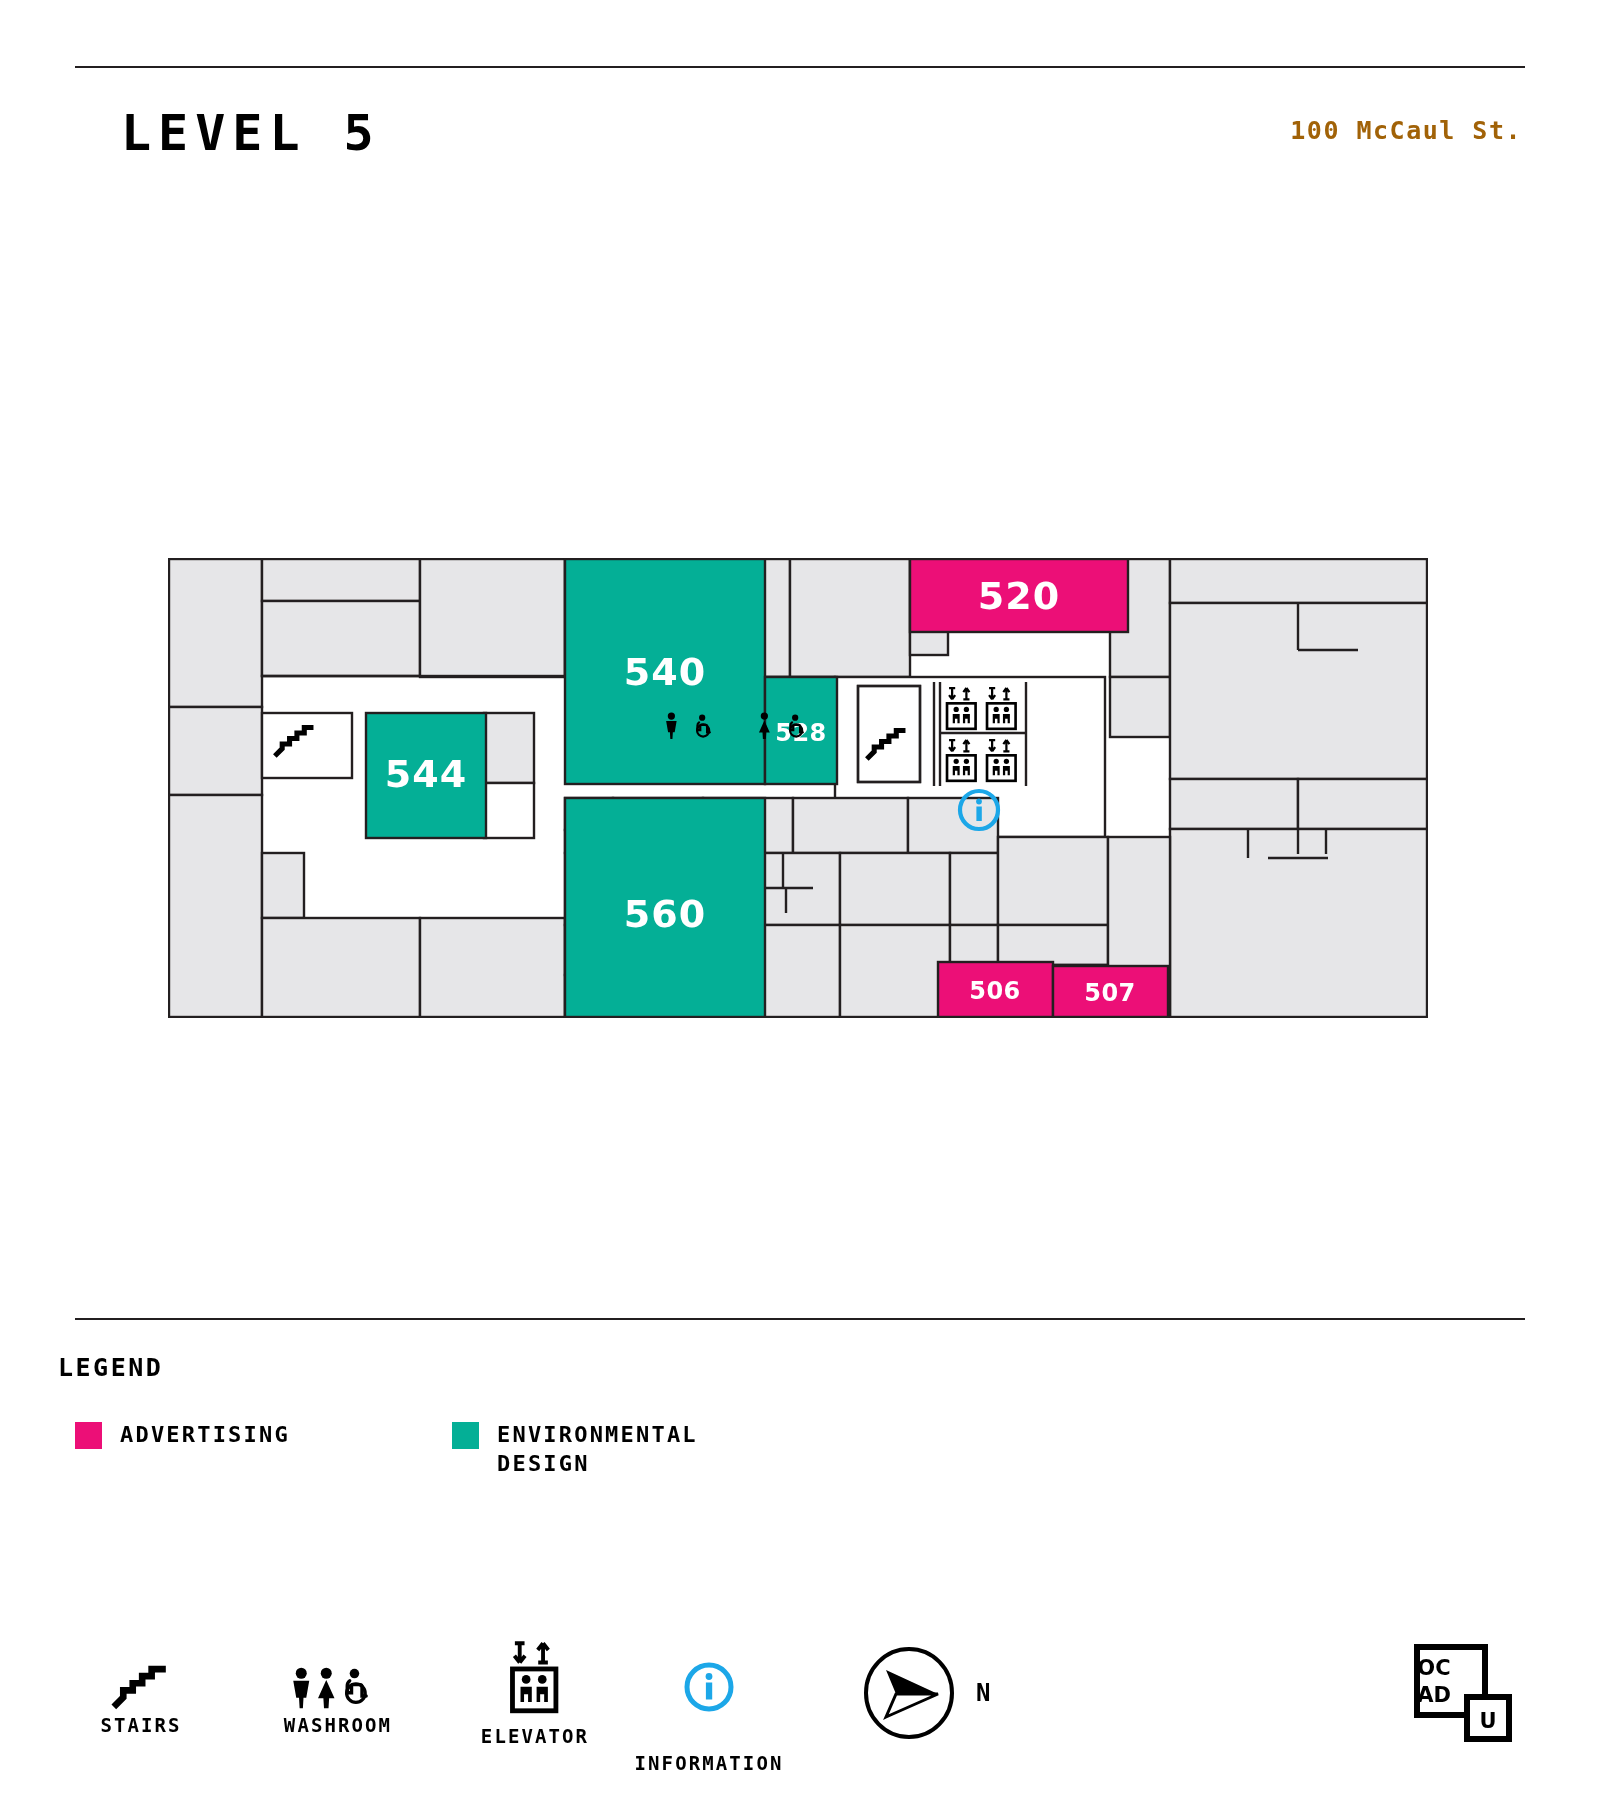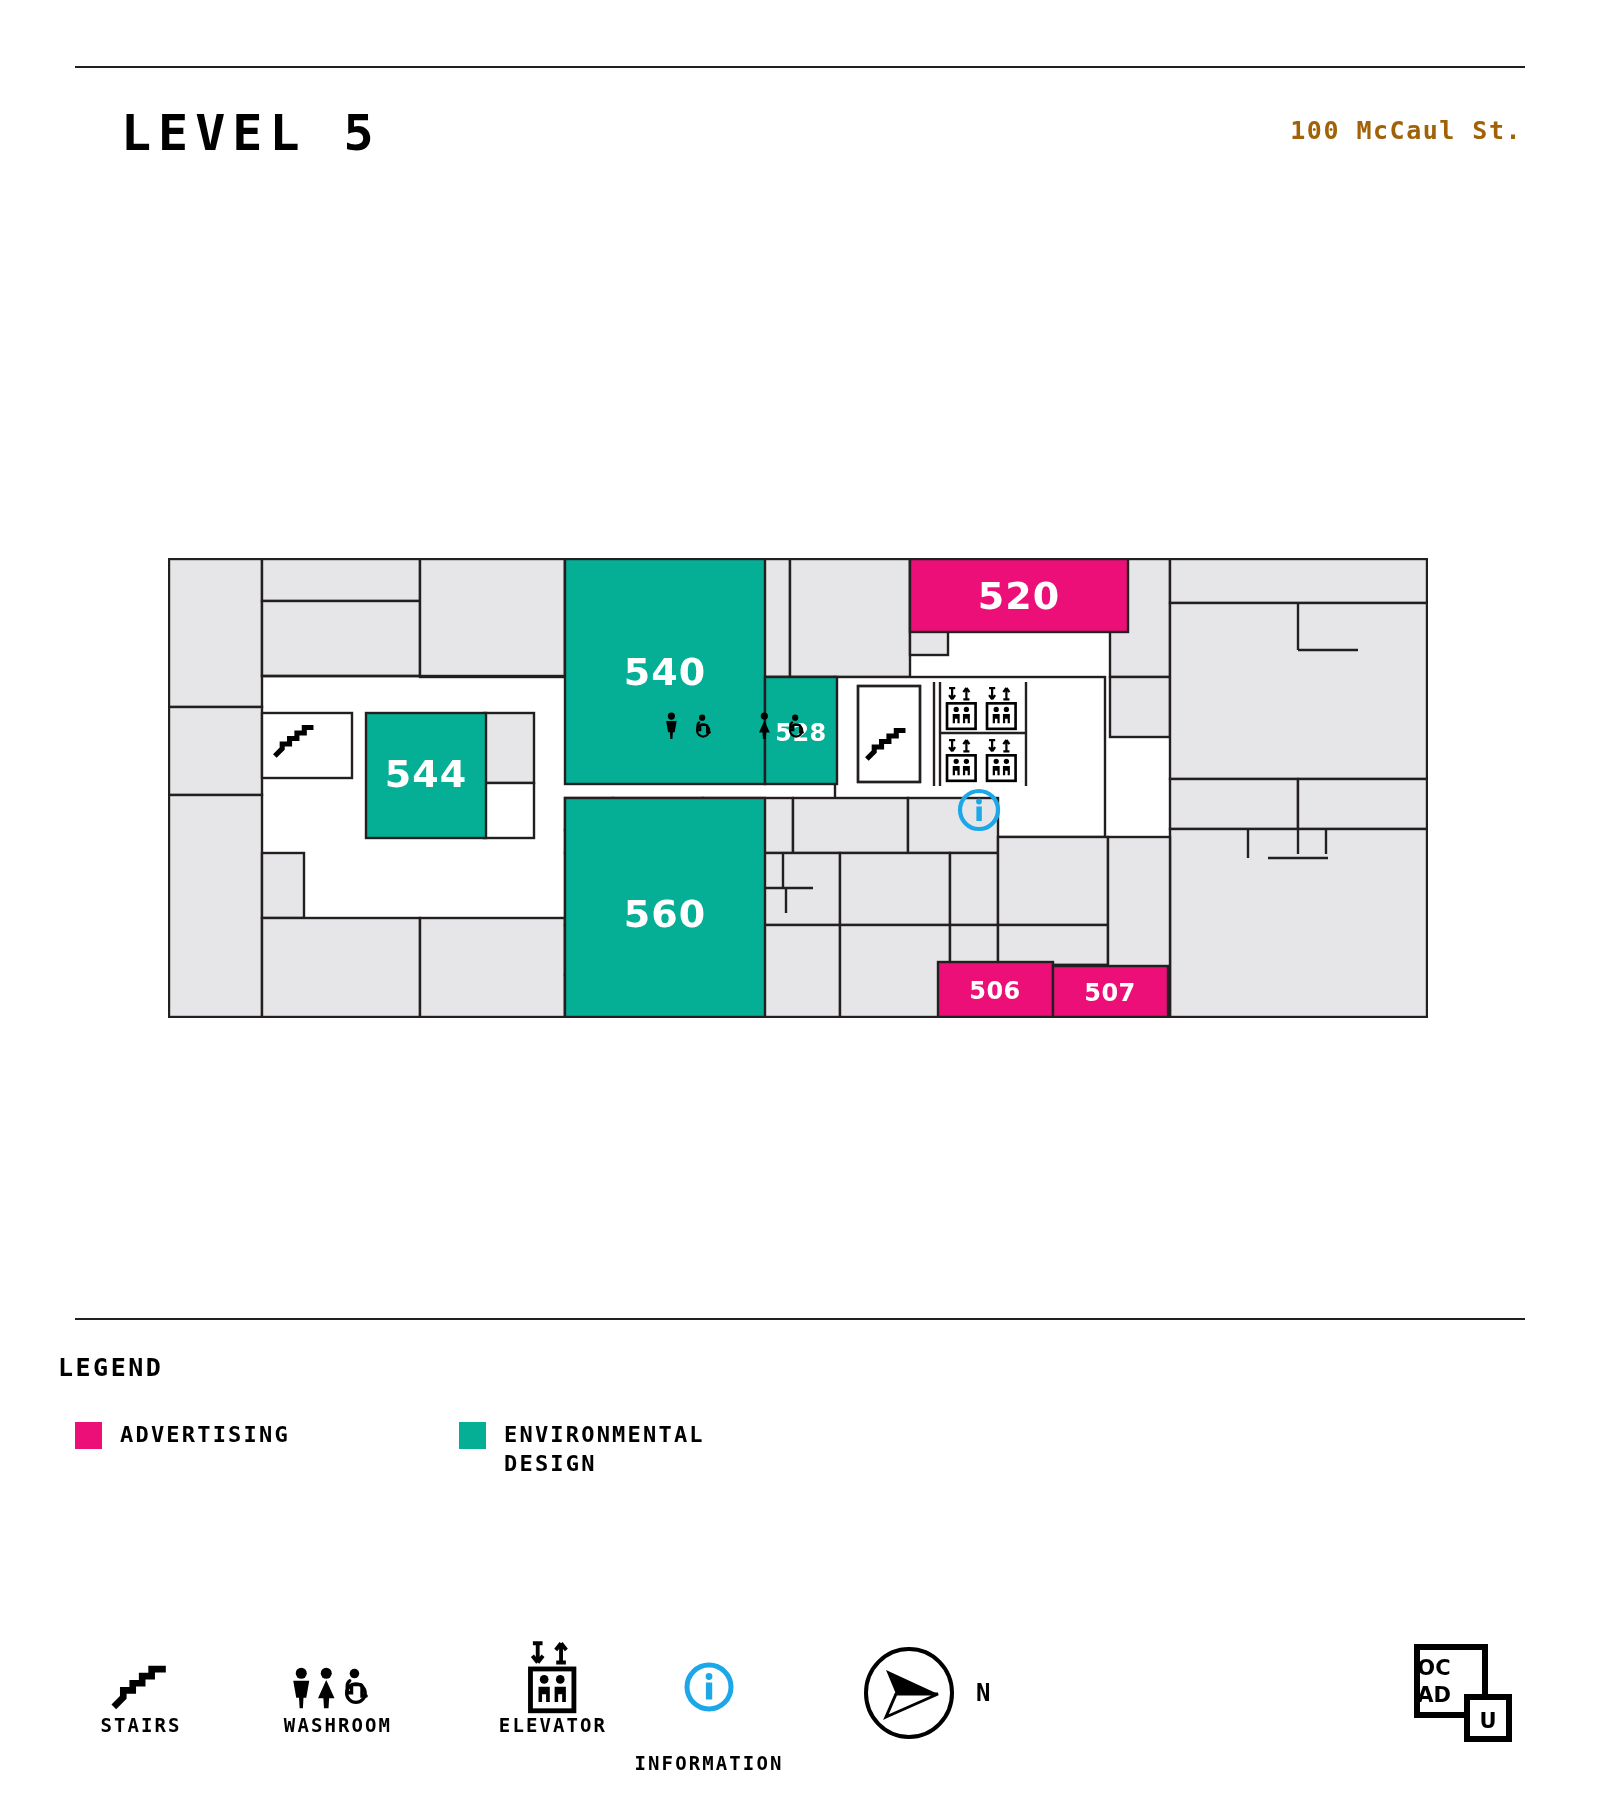--- a/index.html
+++ b/index.html
@@ -45,21 +45,21 @@
   .rule-legend {
     position: absolute; left: 75px; top: 1318px; width: 1450px; height: 2px;
     background: #231f20;
   }
   .legend-title {
     position: absolute; left: 58px; top: 1353px;
     font-size: 25px; font-weight: bold; letter-spacing: 2.5px; color: #000;
   }
   .legend-items {
     position: absolute; left: 75px; top: 1420px;
-    display: flex; gap: 12px;
+    display: flex; gap: 5px;
   }
   .legend-item { display: flex; align-items: flex-start; }
   .legend-item.first { width: 372px; }
   .swatch {
     width: 27px; height: 27px; margin-top: 2px; flex: 0 0 auto;
   }
   .legend-label {
     margin-left: 18px;
     font-size: 22px; font-weight: bold; letter-spacing: 2.2px;
     color: #000; line-height: 1.32; white-space: pre-line;
@@ -332,21 +332,21 @@
           <g transform="translate(54,10) scale(1.22)">
             <circle cx="10.2" cy="4.6" r="3.9" fill="#000"></circle>
             <path d="M6.3 10.5 c-1.4 1 -2 2.5 -2 4.2 l0 5.6 h3.5 l0 -5.1 c0 -1 0.6 -1.6 1.5 -1.6 l5.4 0 c1 0 1.7 0.8 1.7 1.8 l0 7.5 l3.4 0" stroke="#000" stroke-width="2.8" fill="none" stroke-linecap="round"></path>
             <circle cx="11.4" cy="20.6" r="7.6" fill="none" stroke="#000" stroke-width="2.7"></circle>
           </g>
         </svg>
       </div>
       <div class="icon-caption">WASHROOM</div>
     </div>
 
-    <div class="icon-cell" style="left:403px; width:150px;">
+    <div class="icon-cell" style="left:385px; width:150px;gap:11px;">
       <div class="icon-art">
         <svg width="58" height="74" viewBox="0 0 32 46">
           <path d="M3.5 2 L9.5 2 M6.5 2 L6.5 14 M6.5 14 L3.2 9.8 M6.5 14 L9.8 9.8" stroke="#000" stroke-width="2.4" fill="none"></path>
           <path d="M18 14 L24 14 M21 14 L21 2 M21 2 L17.7 6.2 M21 2 L24.3 6.2" stroke="#000" stroke-width="2.4" fill="none"></path>
           <rect x="2" y="18" width="27" height="26" fill="none" stroke="#000" stroke-width="3"></rect>
           <circle cx="10.5" cy="24.5" r="2.7" fill="#000"></circle>
           <path d="M7 29 h7 v9.6 h-2.3 v-4.8 h-2.5 v4.8 h-2.2 z" fill="#000"></path>
           <circle cx="20.5" cy="24.5" r="2.7" fill="#000"></circle>
           <path d="M17 29 h7 v9.6 h-2.3 v-4.8 h-2.5 v4.8 h-2.2 z" fill="#000"></path>
         </svg>

